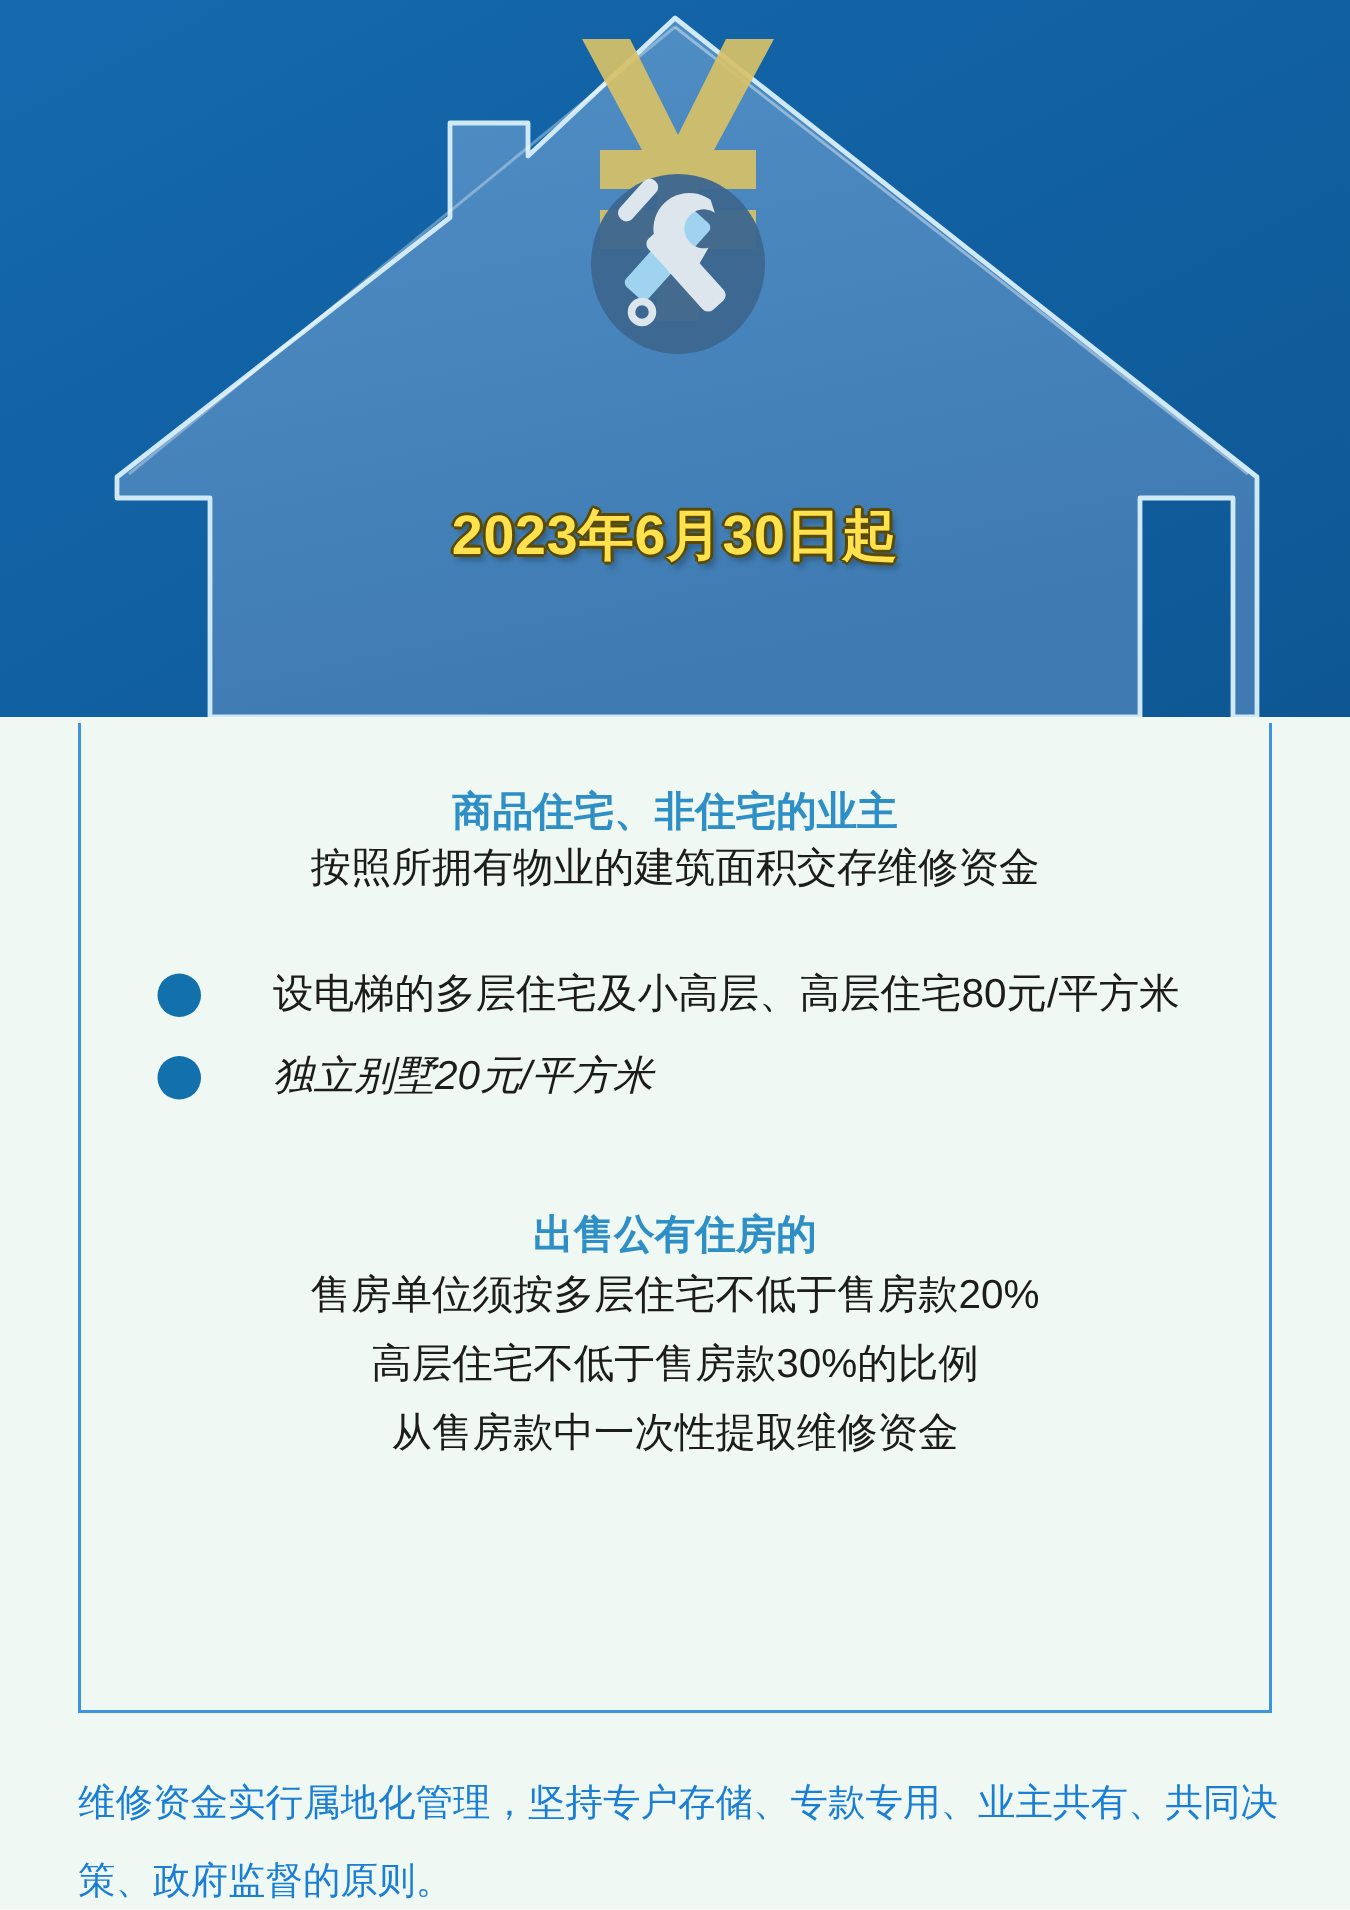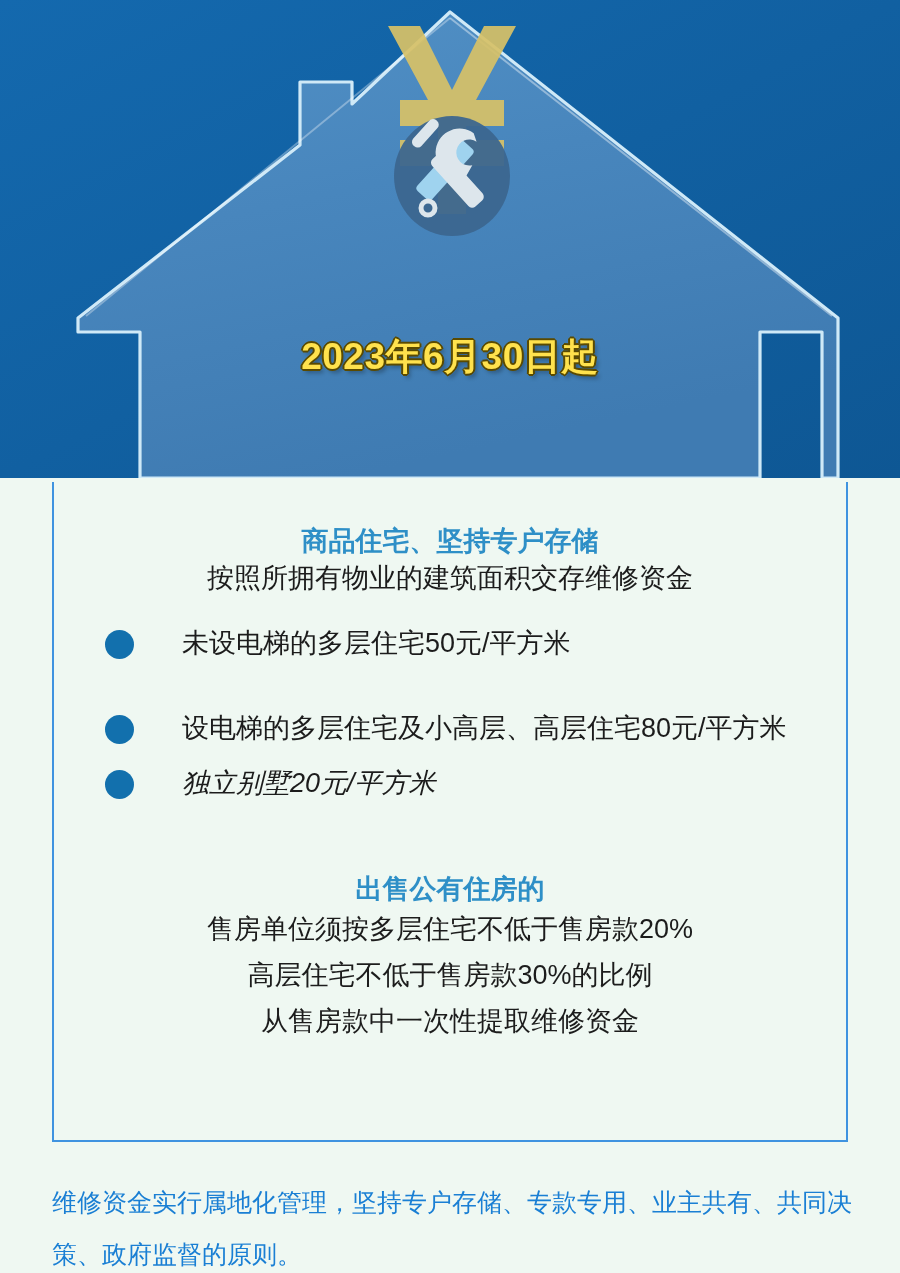--- a/index.html
+++ b/index.html
@@ -221,28 +221,24 @@
     <div class="hero-title">
       <span class="t-line">2023年6月30日起</span>
       
     </div>
   </div>
 
   <div class="panel-wrap">
     <div class="panel">
 
       <div style="margin-top:42px;">
-        <div class="section-head">商品住宅、坚持专户存储</div>
+        <div class="section-head">商品住宅、非住宅的业主</div>
         <div class="section-sub">按照所拥有物业的建筑面积交存维修资金</div>
 
         <ul class="bullets">
-          <li class="bullet-row" style="margin-top:25px;">
-            <span class="bullet-dot"></span>
-            <span class="bullet-text">未设电梯的多层住宅50元/平方米</span>
-          </li>
           <li class="bullet-row" style="margin-top:44px;">
             <span class="bullet-dot"></span>
             <span class="bullet-text">设电梯的多层住宅及小高层、高层住宅80元/平方米</span>
           </li>
           <li class="bullet-row" style="margin-top:14px;font-style:italic;">
             <span class="bullet-dot"></span>
             <span class="bullet-text">独立别墅20元/平方米</span>
           </li>
         </ul>
       </div>

